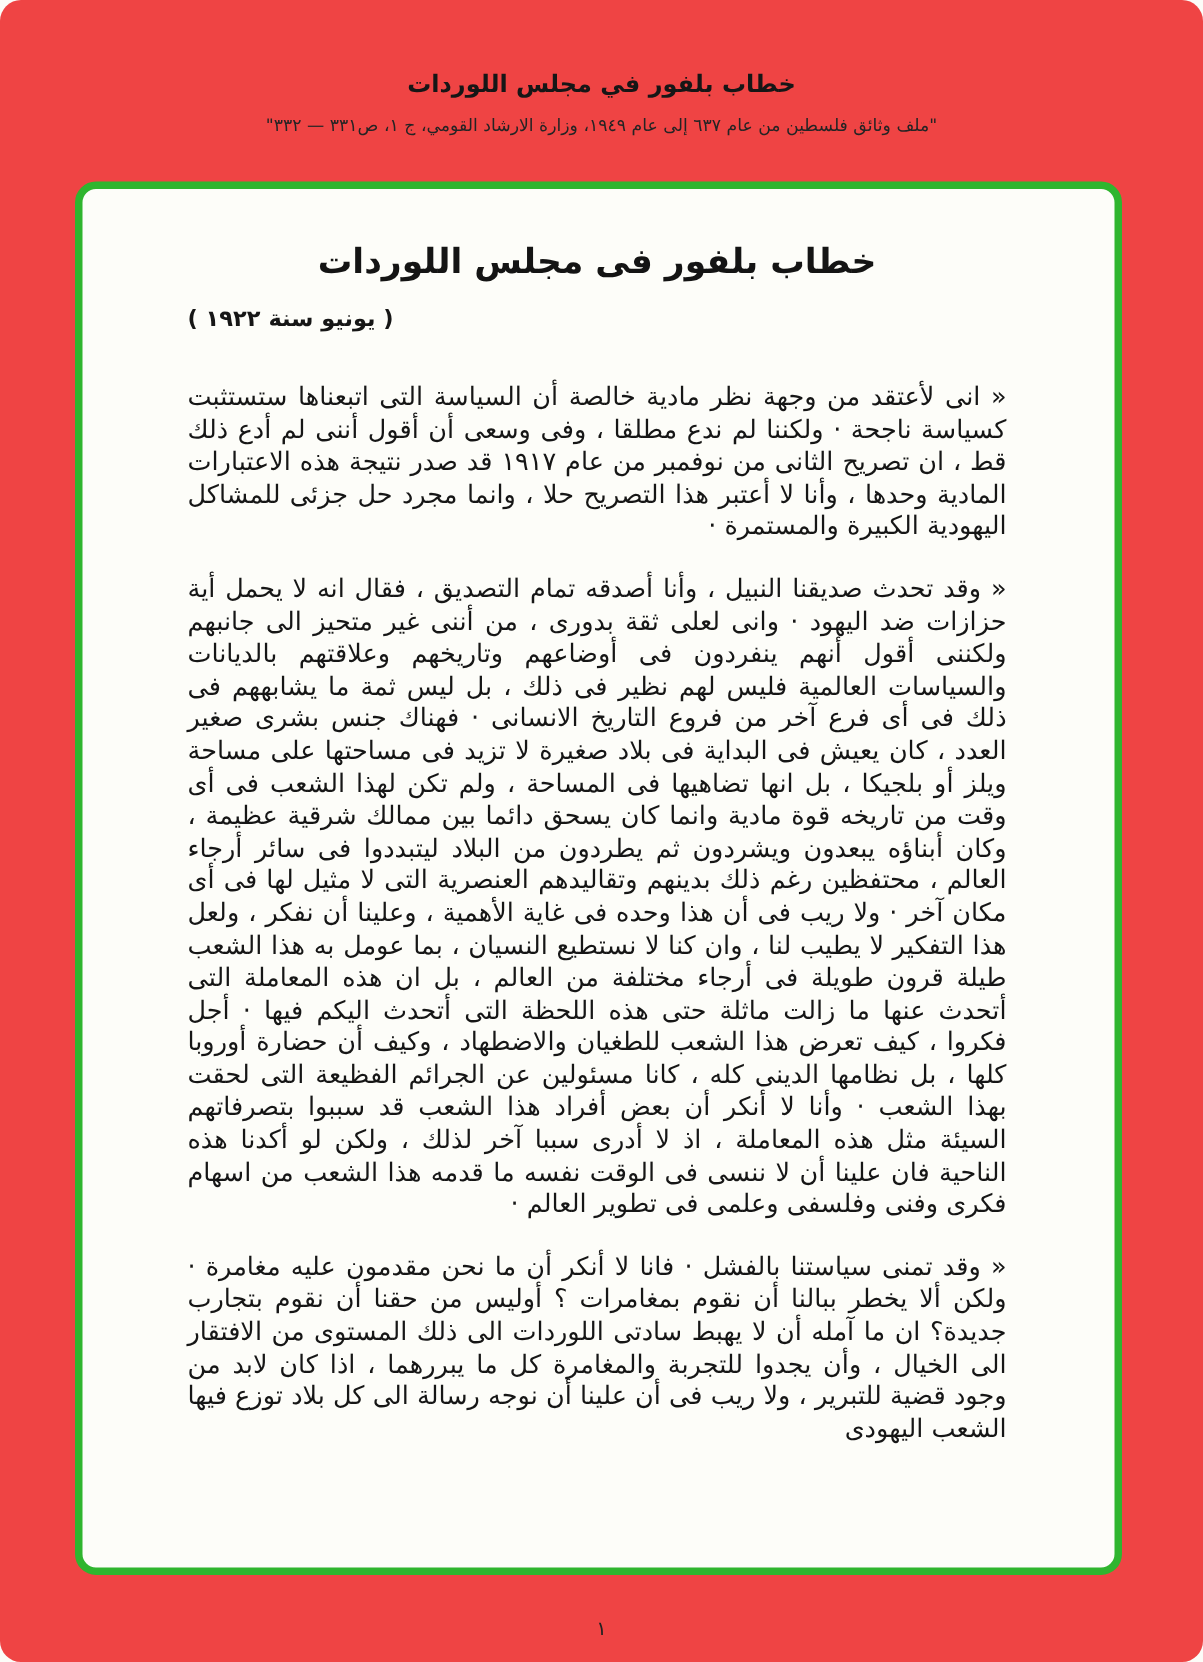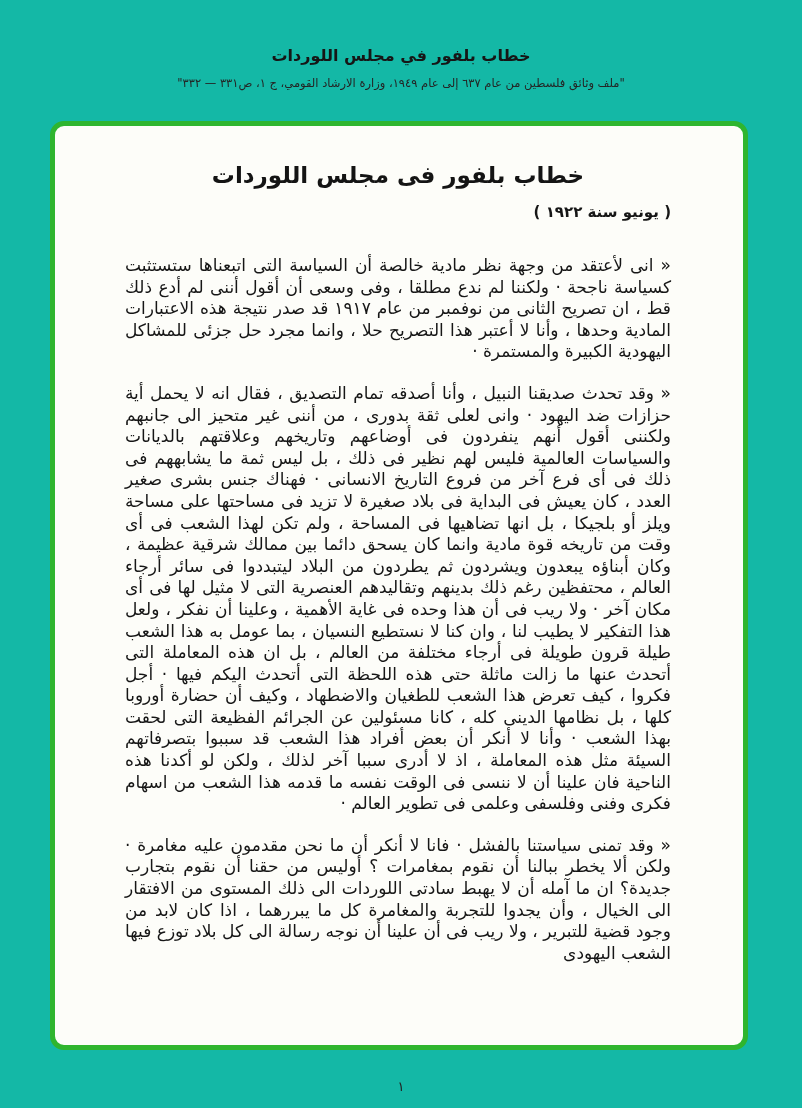--- a/index.html
+++ b/index.html
@@ -4,21 +4,21 @@
 <style>
   html,body{margin:0;padding:0;}
   body{
     width:802px;height:1108px;
     background:#fcfcf8;
     font-family:"DejaVu Sans",sans-serif;
     color:#1b1b1b;
     position:relative;
     overflow:hidden;
   }
-  .page{position:absolute;inset:0;background:#14b8a6;}
+  .page{position:absolute;inset:0;background:#ef4444;border-radius:14px;}
 
   
   .top-header{
     position:absolute;top:46px;left:0;width:100%;
     text-align:center;direction:rtl;
   }
   .top-title{
     font-weight:bold;font-size:16px;letter-spacing:.2px;color:#161616;
   }
   .top-source{
@@ -35,21 +35,21 @@
     background:#fdfdf9;
   }
   .doc-inner{
     position:absolute;top:36px;left:70px;right:72px;
     direction:rtl;
   }
   .doc-title{
     text-align:center;font-weight:bold;font-size:23px;color:#141414;
   }
   .doc-date{
-    text-align:right;font-weight:bold;font-size:15px;margin-top:15px;color:#161616;
+    text-align:left;font-weight:bold;font-size:15px;margin-top:15px;color:#161616;
   }
   .doc-body{
     margin-top:34px;
     font-size:17px;
     line-height:21.6px;
     text-align:justify;
     text-justify:inter-word;
     color:#161616;
   }
   .doc-body p{margin:0 0 20px 0;}

